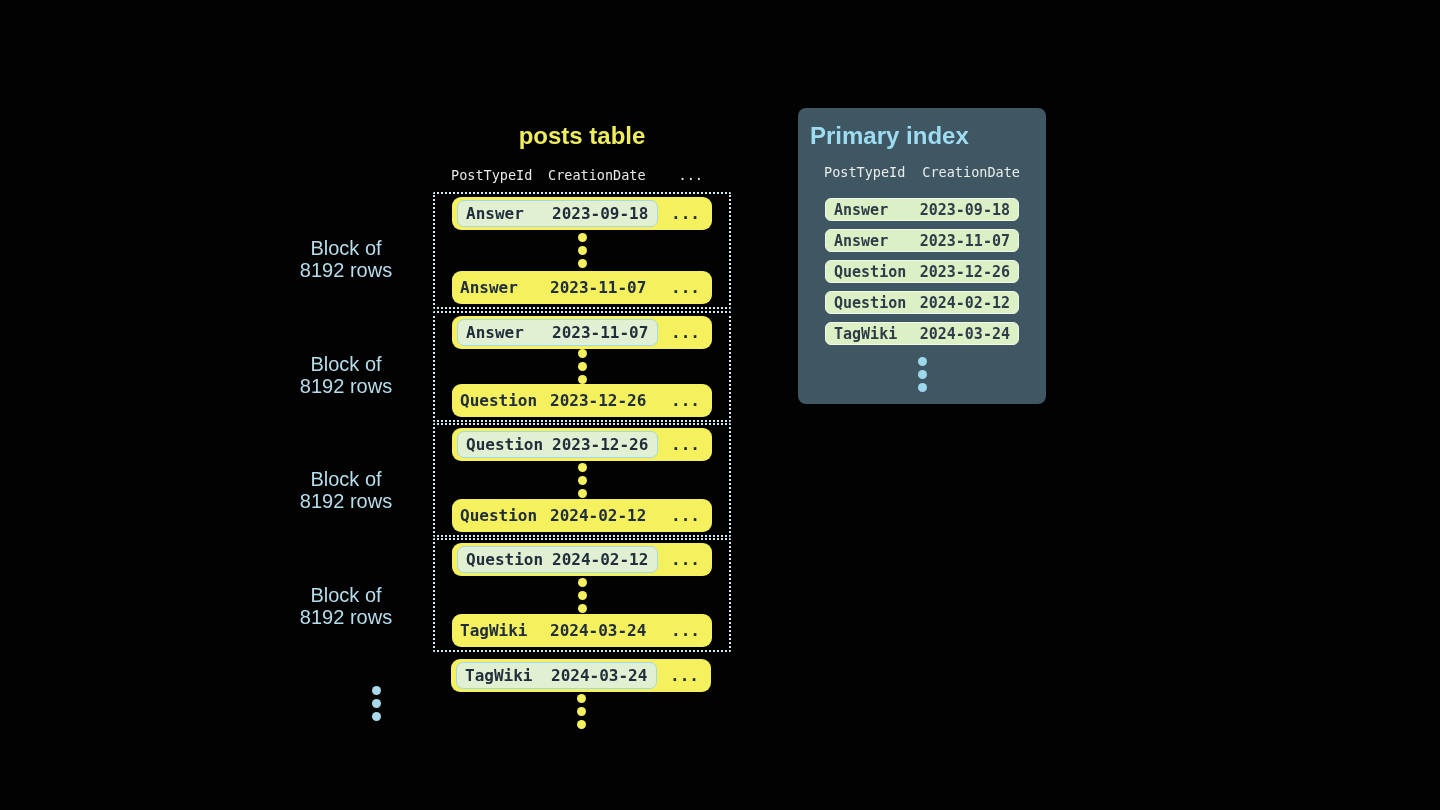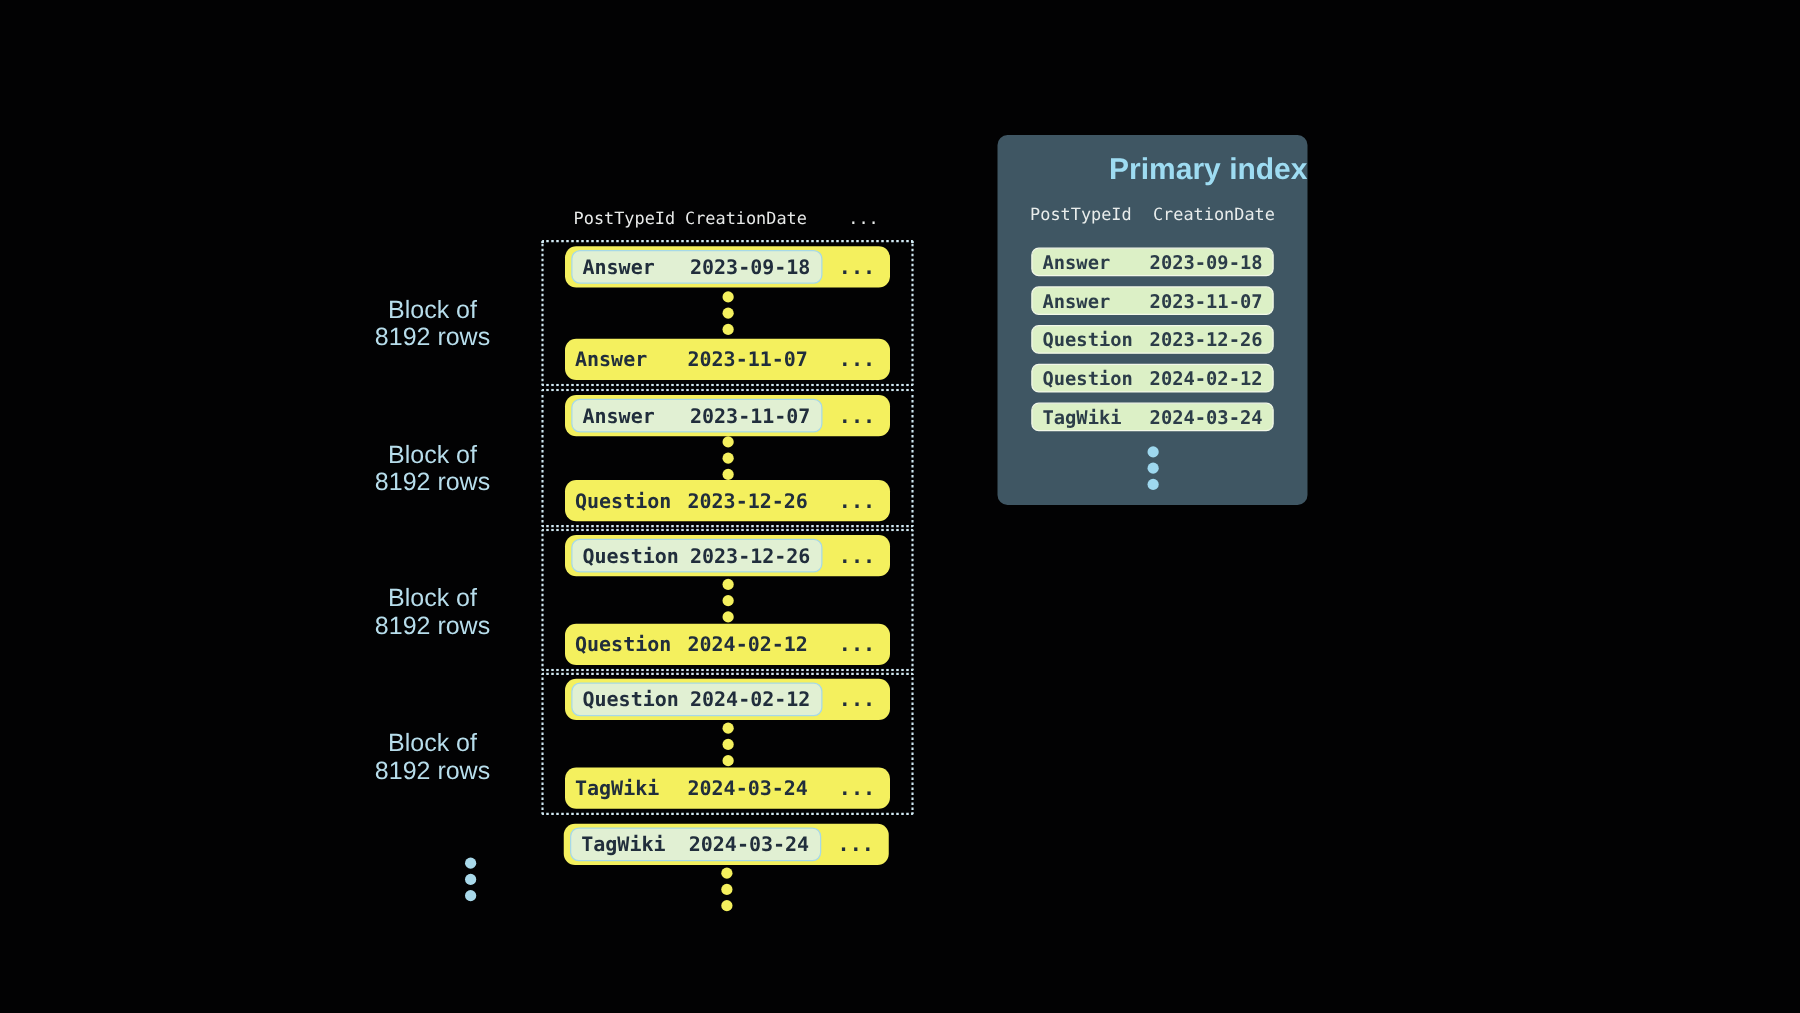--- a/index.html
+++ b/index.html
@@ -1,21 +1,21 @@
 <!DOCTYPE html>
 <html><head>
 <meta charset="utf-8">
 <style>
   html,body { margin:0; padding:0; background:#020203; }
   .canvas {
     position:relative; width:1440px; height:810px; overflow:hidden;
     background:#020203;
     font-family:"Liberation Sans", sans-serif;
   }
-  .mono { font-family:"DejaVu Sans Mono", monospace;text-align:center; }
+  .mono { font-family:"DejaVu Sans Mono", monospace; }
 
   
   .posts-title {
     position:absolute; left:433px; top:122px; width:298px;
     text-align:center; color:#efec5f; font-size:24px; font-weight:600;
   }
   .posts-header {
     position:absolute; left:451px; top:167px; width:260px;
     display:flex; align-items:center;
     color:#e8eae9; font-size:13.5px; font-weight:500;
@@ -70,21 +70,21 @@
   .below-dots   { position:absolute; left:577px; top:694px; }
   .left-dots    { position:absolute; left:372px; top:686px; }
 
   
   .panel {
     position:absolute; left:798px; top:108px; width:248px; height:296px;
     box-sizing:border-box; padding-top:14px;
     background:#3f5663; border-radius:8px;
   }
   .panel-title {
-    text-align:right; color:#9edcf2; font-size:24px; font-weight:600;
+    text-align:left; color:#9edcf2; font-size:24px; font-weight:600;margin-left:12px;
   }
   .panel-header {
     margin-top:14px; display:flex; justify-content:center; gap:17px;
     color:#e9edec; font-size:13.5px; font-weight:500;
   }
   .panel-rows {
     margin-top:18px; display:flex; flex-direction:column;
     align-items:center; gap:8px;
   }
   .ipill {
@@ -95,20 +95,21 @@
     font-weight:700; font-size:15px; color:#2c3d49;
   }
   .panel .vdots { margin-top:12px; }
   .panel .dot { width:9px; height:9px; background:#9ed8ef; }
 </style>
 </head>
 <body>
 
 <div class="canvas">
 
+  <div class="posts-title">posts table</div>
 
   <div class="posts-header mono">
     <span class="h-type">PostTypeId</span>
     <span class="h-date">CreationDate</span>
     <span class="h-more">...</span>
   </div>
 
   <div class="block-label label-0">
     <div>Block of</div>
     <div>8192 rows</div>

